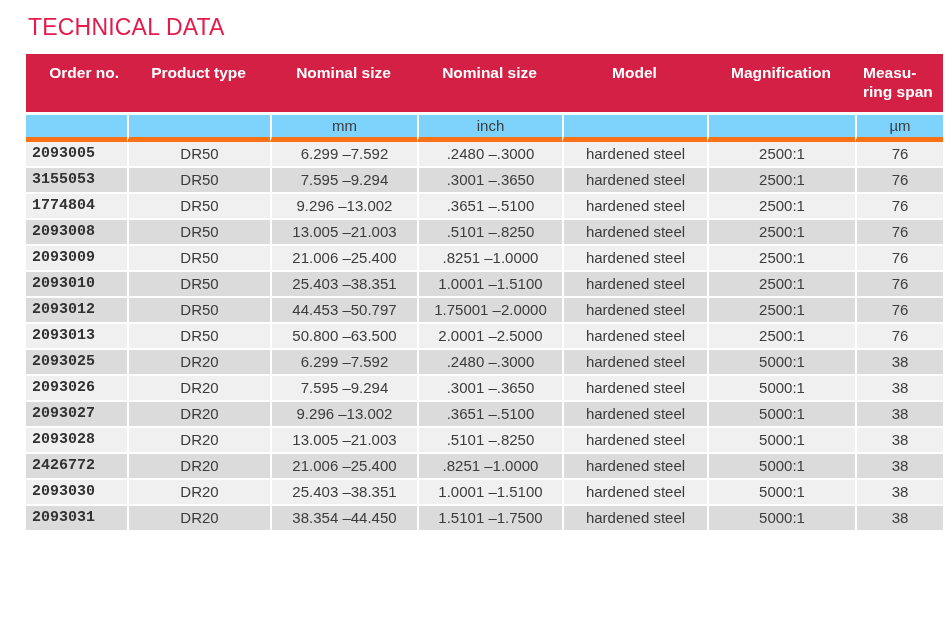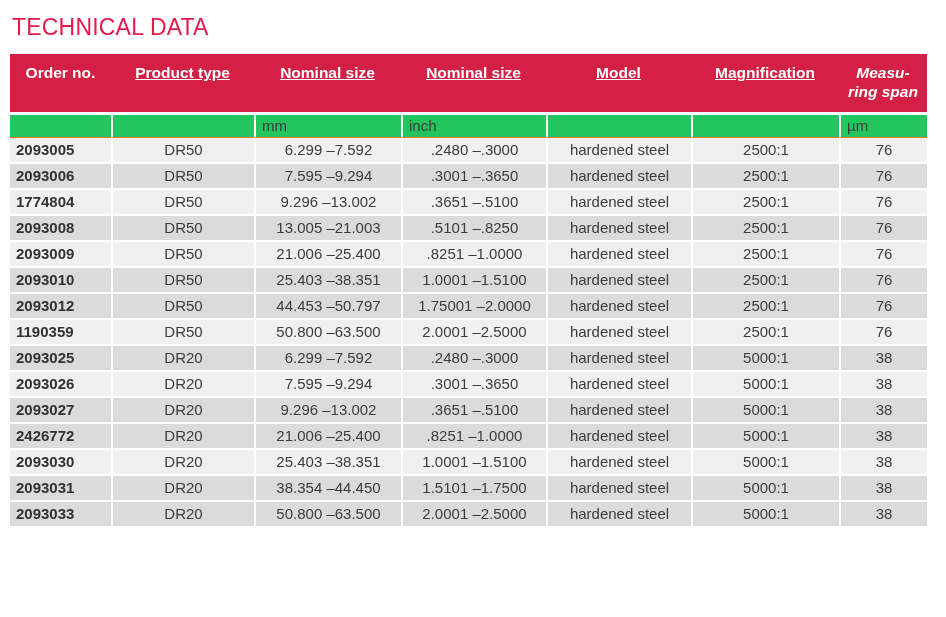--- a/index.html
+++ b/index.html
@@ -6,21 +6,21 @@
     margin: 0;
     padding: 0;
     background: #ffffff;
     font-family: "Liberation Sans", sans-serif;
   }
   .page {
     width: 946px;
     height: 617px;
     background: #ffffff;
     box-sizing: border-box;
-    padding: 10px 10px 0 10px;
+    padding: 10px 10px 0 26px;
     overflow: hidden;
   }
   .page-title {
     color: #e6194b;
     font-size: 23px;
     font-weight: 400;
     letter-spacing: 0.2px;
     margin: 4px 0 13px 2px;
   }
   table.tech-table {
@@ -44,46 +44,47 @@
     color: #ffffff;
     font-weight: 700;
     font-size: 15.5px;
     vertical-align: top;
     padding: 9px 8px 10px 8px;
     border-bottom: 3px solid #ffffff;
     line-height: 1.25;
     height: 32px;
     box-sizing: content-box;
   }
-  th.align-left   { text-align: center; margin-left: 32px; }
-  th.align-center { text-align: center; text-decoration: underline; }
-  th.align-right  { text-align: center; font-style: italic; }
+  th.align-left   { text-align: right; margin-left: 32px; }
+  th.align-center { text-align: center; }
+  th.align-right  { text-align: left; }
 
   tr.unit-row td {
-    background: #22c55e;
+    background: #7dd3fc;
     height: 22px;
+    text-align: center;
     padding: 0 6px;
-    border-bottom: 1px solid #f97316;
+    border-bottom: 5px solid #f97316;
   }
   tr.unit-row td + td,
   tbody.data td + td { border-left: 2px solid #ffffff; }
 
   tbody.data td {
     height: 24px;
     padding: 0 6px;
     vertical-align: middle;
     border-bottom: 2px solid #ffffff;
     white-space: nowrap;
   }
   tbody.data tr.odd  td { background: #f1f0f0; }
   tbody.data tr.even td { background: #dcdbdb; }
 
   td.align-left   { text-align: left;  padding-left: 8px; }
   td.align-center { text-align: center; }
-  td.order-no     { font-weight: 700; color: #323232; }
+  td.order-no     { font-weight: 700; color: #323232; font-family: Liberation Mono, monospace; }
 </style>
 </head>
 <body>
 
 <div class="page">
   <h1 class="page-title">TECHNICAL DATA</h1>
 
   <table class="tech-table">
     <colgroup>
       <col class="c-order">
@@ -120,21 +121,21 @@
         <tr class="odd">
           <td class="align-left order-no">2093005</td>
           <td class="align-center">DR50</td>
           <td class="align-center">6.299 –7.592</td>
           <td class="align-center">.2480 –.3000</td>
           <td class="align-center">hardened steel</td>
           <td class="align-center">2500:1</td>
           <td class="align-center">76</td>
         </tr>
         <tr class="even">
-          <td class="align-left order-no">2093006</td>
+          <td class="align-left order-no">3155053</td>
           <td class="align-center">DR50</td>
           <td class="align-center">7.595 –9.294</td>
           <td class="align-center">.3001 –.3650</td>
           <td class="align-center">hardened steel</td>
           <td class="align-center">2500:1</td>
           <td class="align-center">76</td>
         </tr>
         <tr class="odd">
           <td class="align-left order-no">1774804</td>
           <td class="align-center">DR50</td>
@@ -174,21 +175,21 @@
         <tr class="even">
           <td class="align-left order-no">2093012</td>
           <td class="align-center">DR50</td>
           <td class="align-center">44.453 –50.797</td>
           <td class="align-center">1.75001 –2.0000</td>
           <td class="align-center">hardened steel</td>
           <td class="align-center">2500:1</td>
           <td class="align-center">76</td>
         </tr>
         <tr class="odd">
-          <td class="align-left order-no">1190359</td>
+          <td class="align-left order-no">2093013</td>
           <td class="align-center">DR50</td>
           <td class="align-center">50.800 –63.500</td>
           <td class="align-center">2.0001 –2.5000</td>
           <td class="align-center">hardened steel</td>
           <td class="align-center">2500:1</td>
           <td class="align-center">76</td>
         </tr>
         <tr class="even">
           <td class="align-left order-no">2093025</td>
           <td class="align-center">DR20</td>
@@ -209,20 +210,29 @@
         </tr>
         <tr class="even">
           <td class="align-left order-no">2093027</td>
           <td class="align-center">DR20</td>
           <td class="align-center">9.296 –13.002</td>
           <td class="align-center">.3651 –.5100</td>
           <td class="align-center">hardened steel</td>
           <td class="align-center">5000:1</td>
           <td class="align-center">38</td>
         </tr>
+        <tr class="odd">
+          <td class="align-left order-no">2093028</td>
+          <td class="align-center">DR20</td>
+          <td class="align-center">13.005 –21.003</td>
+          <td class="align-center">.5101 –.8250</td>
+          <td class="align-center">hardened steel</td>
+          <td class="align-center">5000:1</td>
+          <td class="align-center">38</td>
+        </tr>
         <tr class="even">
           <td class="align-left order-no">2426772</td>
           <td class="align-center">DR20</td>
           <td class="align-center">21.006 –25.400</td>
           <td class="align-center">.8251 –1.0000</td>
           <td class="align-center">hardened steel</td>
           <td class="align-center">5000:1</td>
           <td class="align-center">38</td>
         </tr>
         <tr class="odd">
@@ -232,28 +242,19 @@
           <td class="align-center">1.0001 –1.5100</td>
           <td class="align-center">hardened steel</td>
           <td class="align-center">5000:1</td>
           <td class="align-center">38</td>
         </tr>
         <tr class="even">
           <td class="align-left order-no">2093031</td>
           <td class="align-center">DR20</td>
           <td class="align-center">38.354 –44.450</td>
           <td class="align-center">1.5101 –1.7500</td>
-          <td class="align-center">hardened steel</td>
-          <td class="align-center">5000:1</td>
-          <td class="align-center">38</td>
-        </tr>
-        <tr class="even">
-          <td class="align-left order-no">2093033</td>
-          <td class="align-center">DR20</td>
-          <td class="align-center">50.800 –63.500</td>
-          <td class="align-center">2.0001 –2.5000</td>
           <td class="align-center">hardened steel</td>
           <td class="align-center">5000:1</td>
           <td class="align-center">38</td>
         </tr>
       </tbody>
   </table>
 </div>
 
 </body></html>

